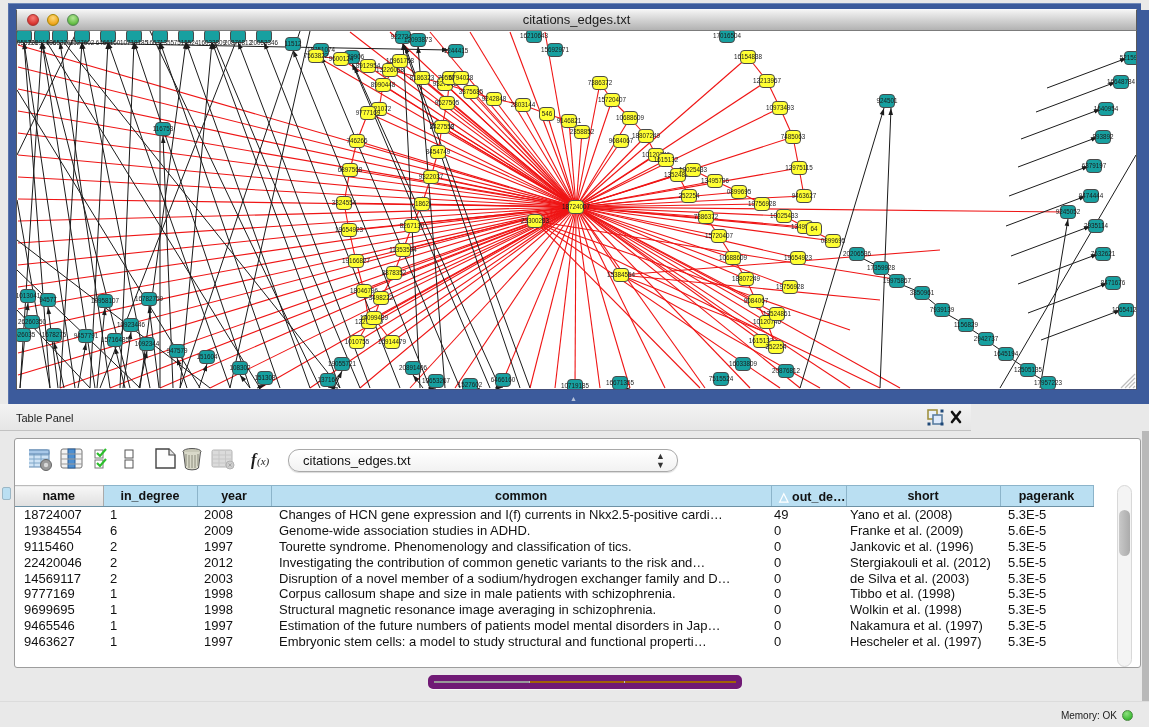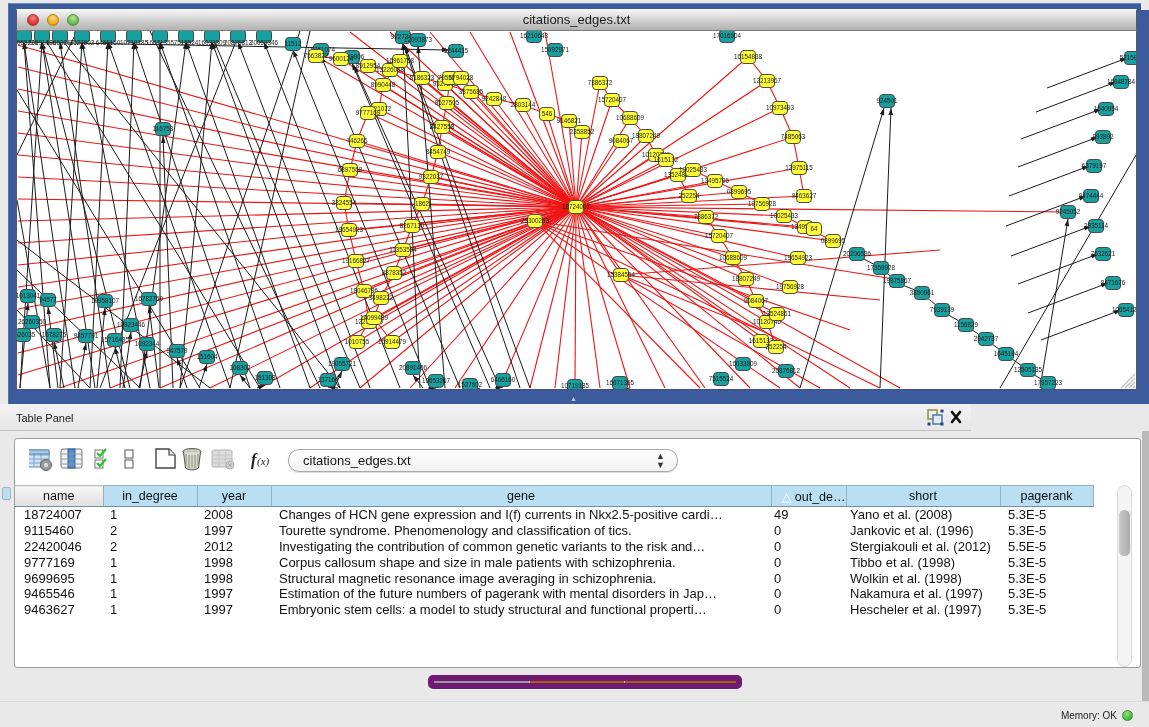--- a/index.html
+++ b/index.html
@@ -12,21 +12,21 @@
 #canvas{position:absolute;left:16px;top:31px;width:1121px;height:359px;background:#fff;overflow:hidden;border-left:1px solid #5a5a5a;border-right:1px solid #5a5a5a;border-bottom:1px solid #44507a}
 #panel{position:absolute;left:0;top:404px;width:1149px;height:323px;background:#e9e9e9}
 #phead{position:absolute;left:0;top:0;width:971px;height:27px;background:linear-gradient(#f3f3f3,#e6e6e6);border-bottom:1px solid #c2c2c2;font-size:11px;color:#222}
 #phead span{position:absolute;left:16px;top:8px}
 #pbody{position:absolute;left:14px;top:34px;width:1127px;height:230px;background:#fff;border:1px solid #9d9d9d;border-radius:3px}
 #rightband{position:absolute;right:0;top:27px;width:7px;height:271px;background:#b9b9b9}
 #toolbar{position:absolute;left:0;top:0;width:100%;height:44px}
 #dropdown{position:absolute;left:273px;top:10px;width:390px;height:23px;background:linear-gradient(#ffffff,#f2f2f2);border:1px solid #a9a9a9;border-radius:11px;font-size:13px;color:#111;line-height:21px;padding-left:14px;box-shadow:0 1px 1px rgba(0,0,0,.15)}
 #ddarr{position:absolute;right:12px;top:2px;font-size:9px;color:#333;line-height:9px}
 table{border-collapse:collapse;table-layout:fixed;width:1078px;position:absolute;left:0;top:46px;font-size:13px;color:#111}
-th{background:#badff2;font-weight:normal;font-size:12.5px;height:21px;border-right:1px solid #8cb4ca;border-top:1px solid #8cb4ca;border-bottom:1px solid #6d91a5;overflow:hidden;white-space:nowrap}
+th{background:#badff2;font-weight:bold;font-size:12.5px;height:21px;border-right:1px solid #8cb4ca;border-top:1px solid #8cb4ca;border-bottom:1px solid #6d91a5;overflow:hidden;white-space:nowrap}
 th.c-name{background:linear-gradient(#f7f7f7,#dfdfdf);border-top:1px solid #bbb;border-right:1px solid #aaa}
 th.c-out{text-align:right;padding-left:5px}
 td{height:15.9px;overflow:hidden;white-space:nowrap;padding:0}
 td.c-name{padding-left:9px}
 td.c-ind{padding-left:7px}
 td.c-year{padding-left:7px}
 td.c-title{padding-left:8px}
 td.c-out{padding-left:3px}
 td.c-short{padding-left:4px}
 td.c-pr{padding-left:8px}
@@ -1198,51 +1198,69 @@
           <col class="c-title">
           <col class="c-out">
           <col class="c-short">
           <col class="c-pr">
         </colgroup>
    <tbody>
           <tr>
             <th class="c-name">name</th>
             <th class="c-ind">in_degree</th>
             <th class="c-year">year</th>
-            <th class="c-title">gene</th>
+            <th class="c-title">common</th>
             <th class="c-out"><span style="color:#fff">△</span> out_de…</th>
             <th class="c-short">short</th>
             <th class="c-pr">pagerank</th>
           </tr>
    <tr>
             <td class="c-name">18724007</td>
             <td class="c-ind">1</td>
             <td class="c-year">2008</td>
             <td class="c-title">Changes of HCN gene expression and I(f) currents in Nkx2.5-positive cardi…</td>
             <td class="c-out">49</td>
             <td class="c-short">Yano et al. (2008)</td>
             <td class="c-pr">5.3E-5</td>
+          </tr>
+<tr>
+            <td class="c-name">19384554</td>
+            <td class="c-ind">6</td>
+            <td class="c-year">2009</td>
+            <td class="c-title">Genome-wide association studies in ADHD.</td>
+            <td class="c-out">0</td>
+            <td class="c-short">Franke et al. (2009)</td>
+            <td class="c-pr">5.6E-5</td>
           </tr>
 <tr>
             <td class="c-name">9115460</td>
             <td class="c-ind">2</td>
             <td class="c-year">1997</td>
             <td class="c-title">Tourette syndrome. Phenomenology and classification of tics.</td>
             <td class="c-out">0</td>
             <td class="c-short">Jankovic et al. (1996)</td>
             <td class="c-pr">5.3E-5</td>
           </tr>
 <tr>
             <td class="c-name">22420046</td>
             <td class="c-ind">2</td>
             <td class="c-year">2012</td>
             <td class="c-title">Investigating the contribution of common genetic variants to the risk and…</td>
             <td class="c-out">0</td>
             <td class="c-short">Stergiakouli et al. (2012)</td>
             <td class="c-pr">5.5E-5</td>
+          </tr>
+<tr>
+            <td class="c-name">14569117</td>
+            <td class="c-ind">2</td>
+            <td class="c-year">2003</td>
+            <td class="c-title">Disruption of a novel member of a sodium/hydrogen exchanger family and D…</td>
+            <td class="c-out">0</td>
+            <td class="c-short">de Silva et al. (2003)</td>
+            <td class="c-pr">5.3E-5</td>
           </tr>
 <tr>
             <td class="c-name">9777169</td>
             <td class="c-ind">1</td>
             <td class="c-year">1998</td>
             <td class="c-title">Corpus callosum shape and size in male patients with schizophrenia.</td>
             <td class="c-out">0</td>
             <td class="c-short">Tibbo et al. (1998)</td>
             <td class="c-pr">5.3E-5</td>
           </tr>
@@ -1252,21 +1270,21 @@
             <td class="c-year">1998</td>
             <td class="c-title">Structural magnetic resonance image averaging in schizophrenia.</td>
             <td class="c-out">0</td>
             <td class="c-short">Wolkin et al. (1998)</td>
             <td class="c-pr">5.3E-5</td>
           </tr>
 <tr>
             <td class="c-name">9465546</td>
             <td class="c-ind">1</td>
             <td class="c-year">1997</td>
-            <td class="c-title">Estimation of the future numbers of pagerank with mental disorders in Jap…</td>
+            <td class="c-title">Estimation of the future numbers of patients model mental disorders in Jap…</td>
             <td class="c-out">0</td>
             <td class="c-short">Nakamura et al. (1997)</td>
             <td class="c-pr">5.3E-5</td>
           </tr>
 <tr>
             <td class="c-name">9463627</td>
             <td class="c-ind">1</td>
             <td class="c-year">1997</td>
             <td class="c-title">Embryonic stem cells: a model to study structural and functional properti…</td>
             <td class="c-out">0</td>

